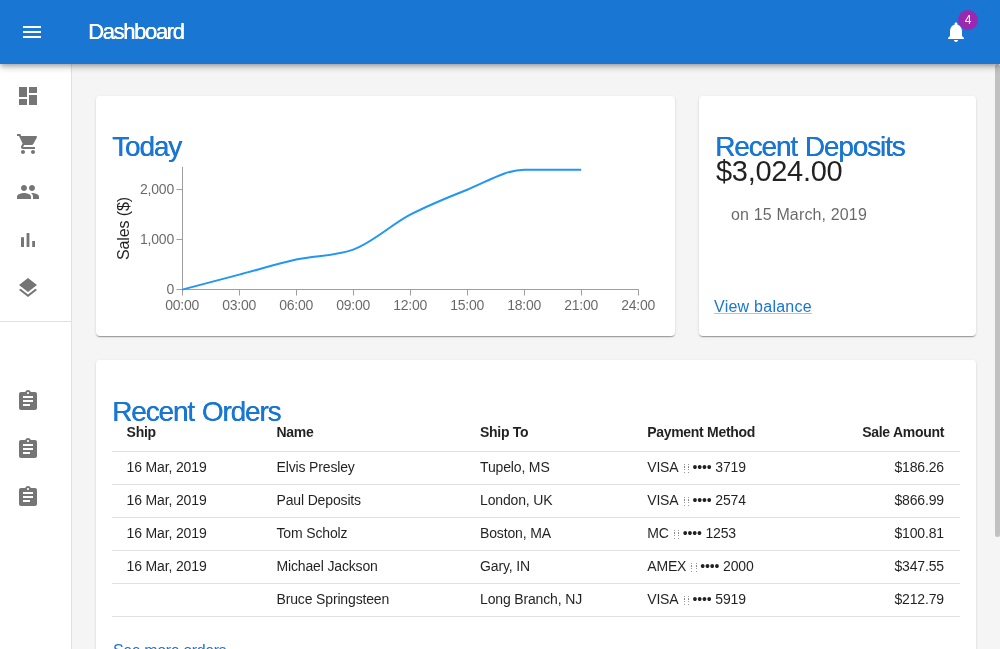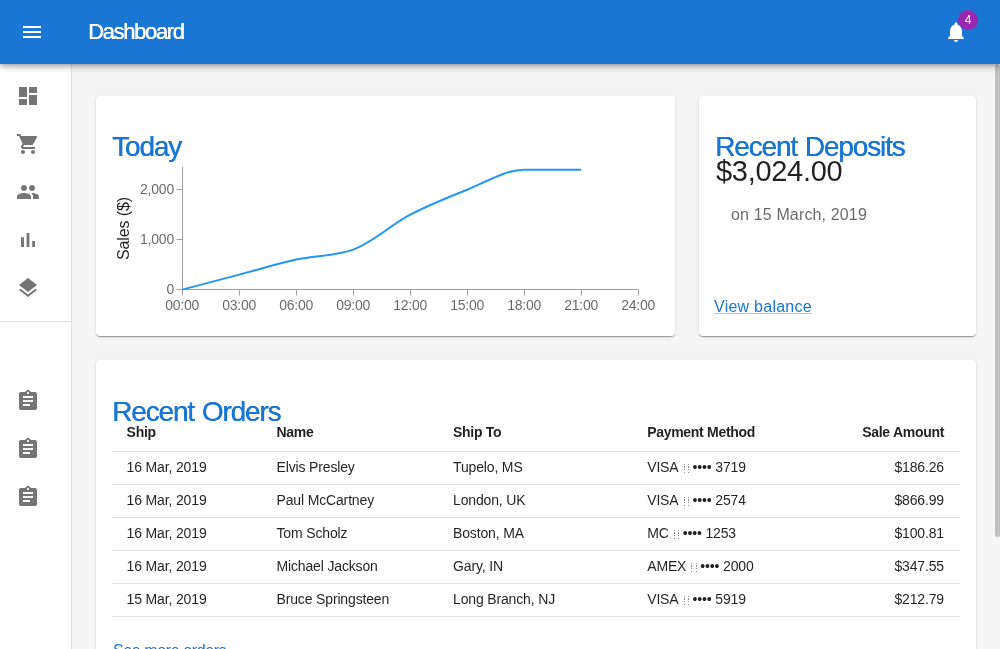--- a/index.html
+++ b/index.html
@@ -34,21 +34,21 @@
   #depAmount { position:absolute; left:716px; top:151px; font-size:29px; color:rgba(0,0,0,0.87); line-height:40px; letter-spacing:-0.3px;}
   #depDate { position:absolute; left:731px; top:192px; font-size:16px; color:rgba(0,0,0,0.6); line-height:24px; letter-spacing:0.15px;margin-top:11px;}
   #depLink { position:absolute; left:714px; top:295px; font-size:16px; color:#1976d2; line-height:24px; text-decoration:underline; text-decoration-color:rgba(25,118,210,0.4); letter-spacing:0.25px;}
 
   
   .brd { position:absolute; left:112px; width:848px; height:1px; background:#e0e0e0; }
   .trow { position:absolute; left:112px; width:848px; height:33px; font-size:14px; line-height:33px; color:rgba(0,0,0,0.87); }
   .trow > span { position:absolute; white-space:nowrap; letter-spacing:-0.15px; }
   .c1 { left:14.6px; }
   .c2 { left:164.5px; }
-  .c3 { left:341px; }
+  .c3 { left:368px; }
   .c4 { left:535.2px; }
   .c5 { right:16px; }
   #thead > span { font-weight:700; letter-spacing:-0.3px; }
   #seemore { position:absolute; left:113px; top:639px; font-size:16px; color:#1976d2; line-height:24px; letter-spacing:-0.4px; }
 
   .tofu { display:inline-block; position:relative; width:6px; height:9px; margin:0 3px 0 5px; vertical-align:-1px; }
   .tofu i { position:absolute; width:1.2px; height:1.2px; background:rgba(0,0,0,0.55); border-radius:0.5px; }
   svg.icon { display:block; }
 #sbar { position:absolute; left:995px; top:64px; width:5px; height:473px; background:#c1c1c1; border-radius:3px; z-index:25; }
 </style>
@@ -142,21 +142,21 @@
 <div class="trow" style="top:450.9px">
   <span class="c1">16 Mar, 2019</span>
     <span class="c2">Elvis Presley</span>
     <span class="c3">Tupelo, MS</span>
     <span class="c4">VISA<span class="tofu"><i style="left:0;top:0"></i><i style="left:4.5px;top:0"></i><i style="left:0;top:2.6px"></i><i style="left:4.5px;top:2.6px"></i><i style="left:0;top:5.2px"></i><i style="left:4.5px;top:5.2px"></i><i style="left:0;top:7.8px"></i><i style="left:4.5px;top:7.8px"></i></span>•••• 3719</span>
     <span class="c5">$186.26</span>
 </div>
 <div class="brd" style="top:483.9px"></div>
 <div class="trow" style="top:483.9px">
   <span class="c1">16 Mar, 2019</span>
-    <span class="c2">Paul McCartney</span>
+    <span class="c2">Paul Deposits</span>
     <span class="c3">London, UK</span>
     <span class="c4">VISA<span class="tofu"><i style="left:0;top:0"></i><i style="left:4.5px;top:0"></i><i style="left:0;top:2.6px"></i><i style="left:4.5px;top:2.6px"></i><i style="left:0;top:5.2px"></i><i style="left:4.5px;top:5.2px"></i><i style="left:0;top:7.8px"></i><i style="left:4.5px;top:7.8px"></i></span>•••• 2574</span>
     <span class="c5">$866.99</span>
 </div>
 <div class="brd" style="top:516.9px"></div>
 <div class="trow" style="top:516.9px">
   <span class="c1">16 Mar, 2019</span>
     <span class="c2">Tom Scholz</span>
     <span class="c3">Boston, MA</span>
     <span class="c4">MC<span class="tofu"><i style="left:0;top:0"></i><i style="left:4.5px;top:0"></i><i style="left:0;top:2.6px"></i><i style="left:4.5px;top:2.6px"></i><i style="left:0;top:5.2px"></i><i style="left:4.5px;top:5.2px"></i><i style="left:0;top:7.8px"></i><i style="left:4.5px;top:7.8px"></i></span>•••• 1253</span>
@@ -165,20 +165,19 @@
 <div class="brd" style="top:549.9px"></div>
 <div class="trow" style="top:549.9px">
   <span class="c1">16 Mar, 2019</span>
     <span class="c2">Michael Jackson</span>
     <span class="c3">Gary, IN</span>
     <span class="c4">AMEX<span class="tofu"><i style="left:0;top:0"></i><i style="left:4.5px;top:0"></i><i style="left:0;top:2.6px"></i><i style="left:4.5px;top:2.6px"></i><i style="left:0;top:5.2px"></i><i style="left:4.5px;top:5.2px"></i><i style="left:0;top:7.8px"></i><i style="left:4.5px;top:7.8px"></i></span>•••• 2000</span>
     <span class="c5">$347.55</span>
 </div>
 <div class="brd" style="top:582.9px"></div>
 <div class="trow" style="top:582.9px">
-  <span class="c1">15 Mar, 2019</span>
     <span class="c2">Bruce Springsteen</span>
     <span class="c3">Long Branch, NJ</span>
     <span class="c4">VISA<span class="tofu"><i style="left:0;top:0"></i><i style="left:4.5px;top:0"></i><i style="left:0;top:2.6px"></i><i style="left:4.5px;top:2.6px"></i><i style="left:0;top:5.2px"></i><i style="left:4.5px;top:5.2px"></i><i style="left:0;top:7.8px"></i><i style="left:4.5px;top:7.8px"></i></span>•••• 5919</span>
     <span class="c5">$212.79</span>
 </div>
 <div class="brd" style="top:615.9px"></div>
 <div id="seemore">See more orders</div>
 
 </body></html>

